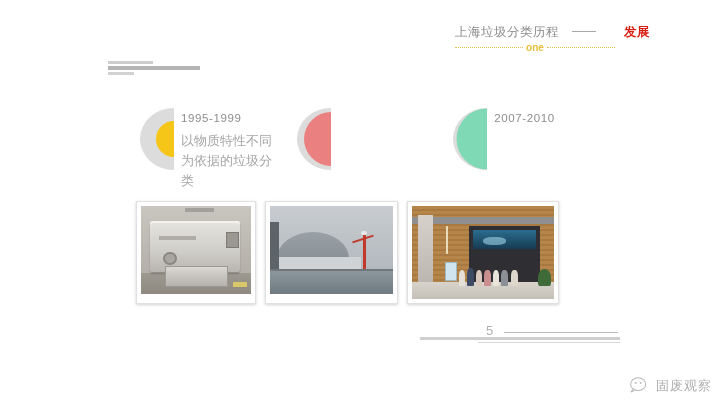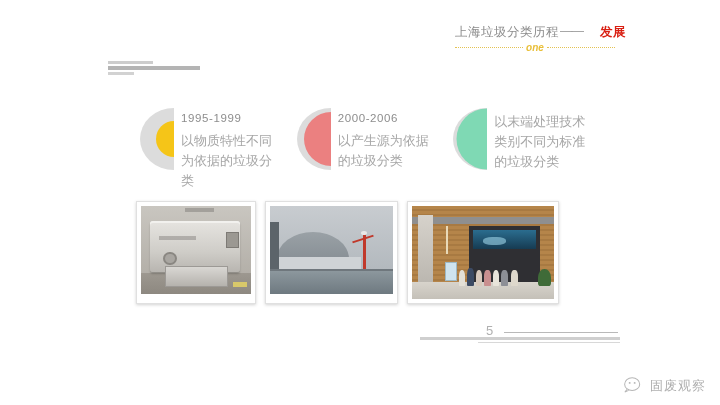--- a/index.html
+++ b/index.html
@@ -24,20 +24,21 @@
     left: 455px;
     top: 24px;
     width: 160px;
     text-align: center;
   }
   .header-line {
     display: flex;
     align-items: flex-start;
     justify-content: flex-start;
     white-space: nowrap;
+    gap: 12px;
   }
   .header-title {
     font-size: 12.5px;
     color: #8c8c8c;
     letter-spacing: 0.5px;
     font-weight: normal;
   }
   .header-dash {
     display: inline-block;
     color: #9a9a9a;
@@ -62,21 +63,20 @@
   }
   .header-sub-rule {
     flex: 1 1 auto;
     border-top: 1px dotted #e3c253;
     height: 0;
   }
   .header-sub-text {
     font-size: 10px;
     color: #e9bf39;
     font-weight: bold;
-    font-style: italic;
     padding: 0 3px;
     line-height: 1;
   }
 
   
   .deco-bars {
     position: absolute;
     left: 108px;
     top: 61px;
     width: 95px;
@@ -322,21 +322,21 @@
   }
   .page-no {
     position:absolute; left: 66px; top: 1px;
     font-size: 13px;
     color: #b0b0b0;
   }
 
   
   .brand {
     position: absolute;
-    right: 14px;
+    right: 8px;
     bottom: 8px;
     display: flex;
     align-items: center;
     gap: 5px;
     opacity: .72;
   }
   .brand-icon {
     width: 22px; height: 22px;
     position: relative;
   }
@@ -385,35 +385,31 @@
       </div>
     </div>
 
     <div class="tl-item">
       <div class="tl-icon">
         <div class="half-disc"></div>
         <svg class="wedge" viewBox="0 0 34 62">
           <path d="M34,31 L34,4 A27,27 0 0,0 34,58 Z" fill="#EB8080"></path>
         </svg>
       </div>
-      <div class="tl-text">
-        <div class="tl-years">2000-2006</div>
-        <div class="tl-desc">以产生源为依据的垃圾分类</div>
-      </div>
     </div>
 
     <div class="tl-item">
       <div class="tl-icon">
         <div class="half-disc"></div>
         <svg class="wedge" viewBox="0 0 34 62">
           <path d="M34,31 L34,0.5 A30.5,30.5 0 0,0 34,61.5 Z" fill="#7FD9B4"></path>
         </svg>
       </div>
       <div class="tl-text">
-        <div class="tl-desc">以末端处理技术类别不同为标准的垃圾分类</div>
+        <div class="tl-years">2007-2010</div>
       </div>
     </div>
 
   </div>
 
   <div class="photos">
 
     <div class="photo-frame">
       <div class="photo p1 ph-machine">
         <div class="wall"></div>

